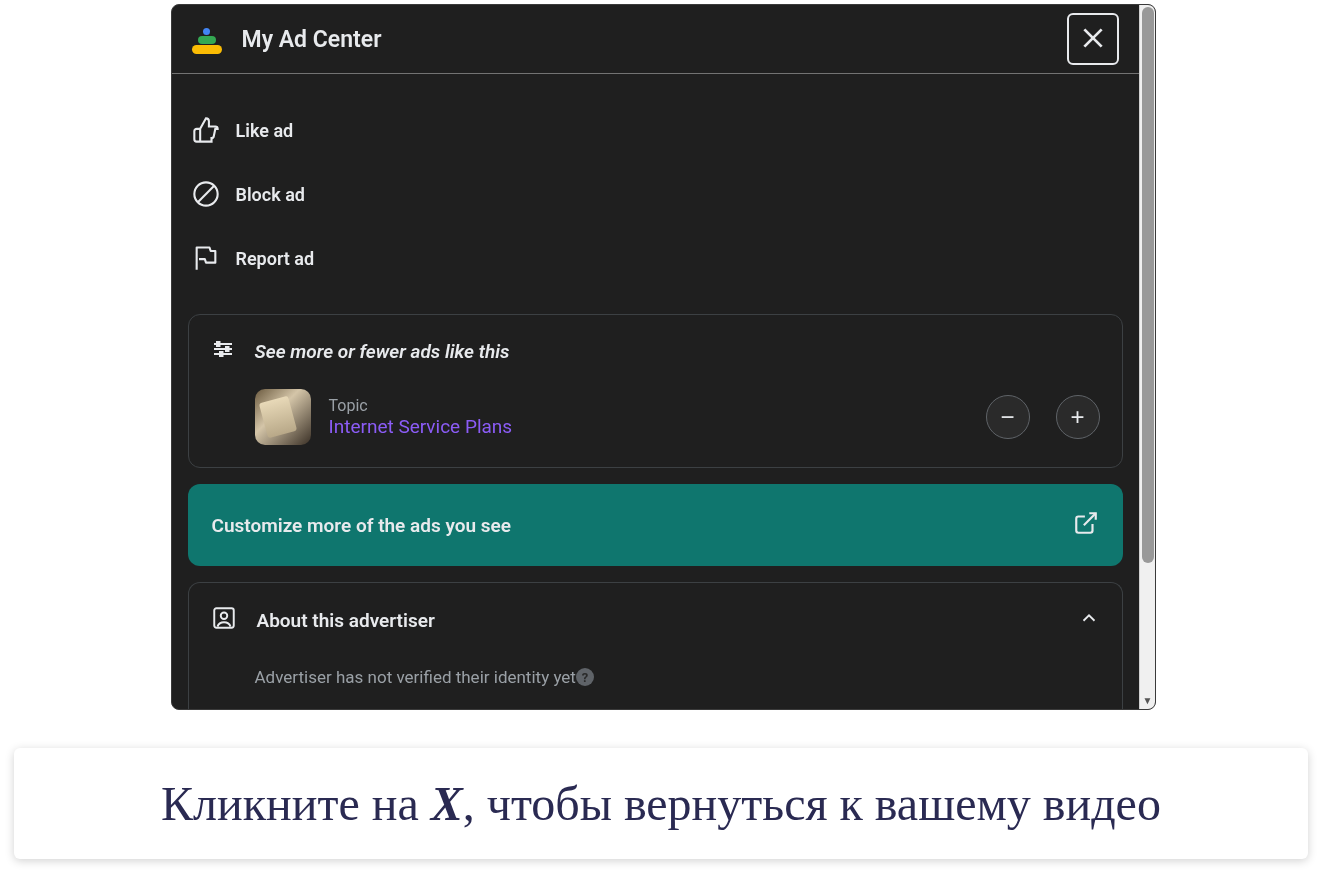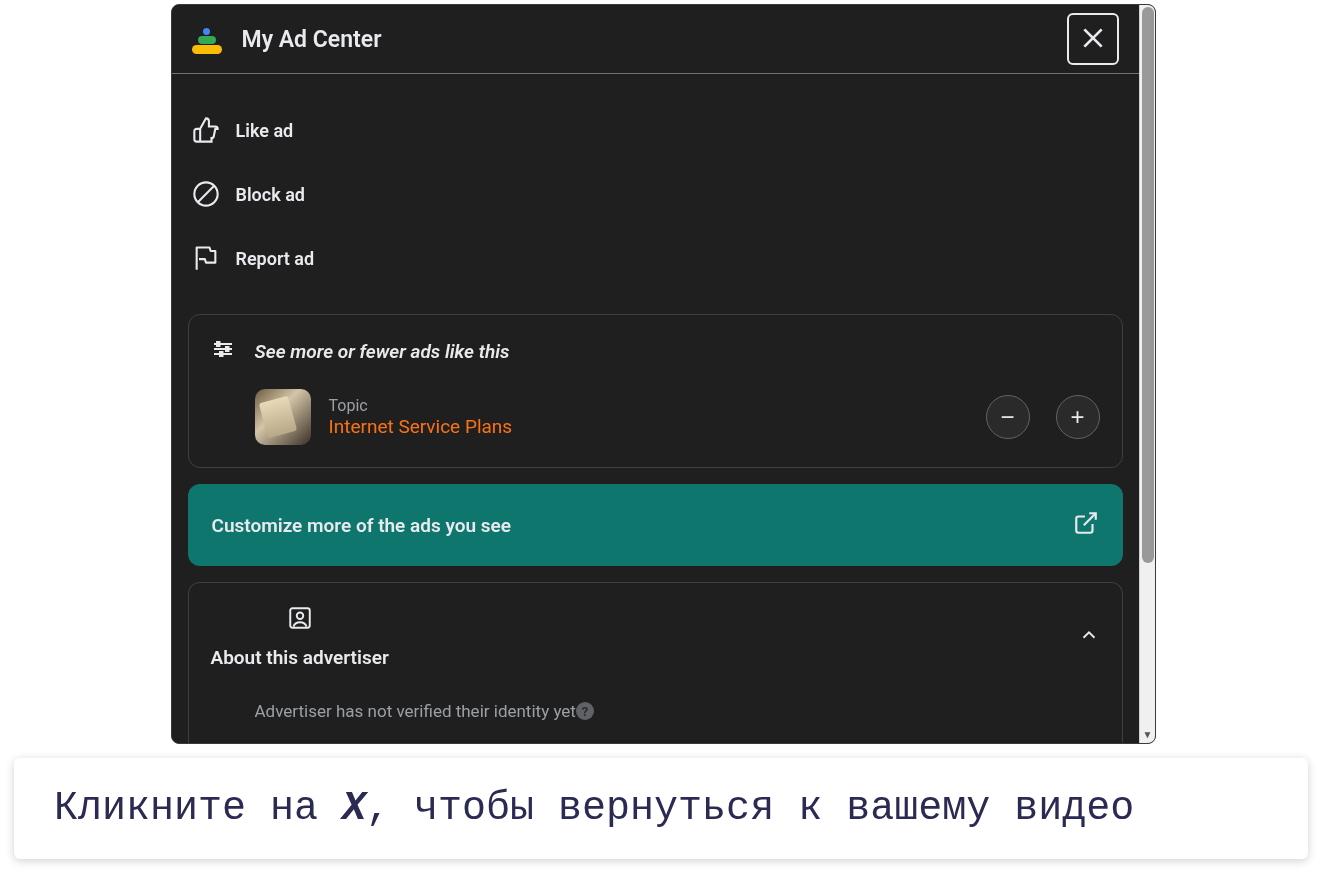--- a/index.html
+++ b/index.html
@@ -188,21 +188,21 @@
       border-radius: 3px;
     }
     .topic-text {
       flex: 1;
     }
     .topic-label {
       color: #9aa0a6;
       font-size: 16px;
     }
     .topic-value {
-      color: #f97316;
+      color: #8b5cf6;
       font-size: 19px;
     }
     .pm-buttons {
       display: flex;
       gap: 26px;
     }
     .circle-button {
       width: 44px;
       height: 44px;
       border-radius: 50%;
@@ -238,22 +238,21 @@
       border-bottom: none;
     }
     .advertiser-header {
       display: flex;
       align-items: center;
       justify-content: space-between;
     }
     .advertiser-left {
       display: flex;
       align-items: center;
-      gap: 11px;
-      flex-direction: column;
+      gap: 20px;
     }
     .advertiser-title {
       color: #e8eaed;
       font-size: 19px;
       font-weight: 600;
     }
     .advertiser-sub {
       margin-top: 32px;
       padding-left: 44px;
       display: flex;
@@ -277,23 +276,24 @@
     }
     .caption-banner {
       position: absolute;
       bottom: 18px;
       left: 14px;
       right: 18px;
       background: #ffffff;
       border-radius: 6px;
       box-shadow: 0 2px 10px rgba(0,0,0,0.18);
       padding: 28px 40px;
+      text-align: center;
       color: #2a2a52;
-      font-family: Liberation Mono, monospace;
-      font-size: 40px;
+      font-family: Liberation Serif, serif;
+      font-size: 48px;
     }
     .caption-banner .bold-x {
       font-weight: bold;
       font-style: italic;
     }
     .chevron-icon svg, .card-icon svg, .action-icon svg, .ext-icon svg {
       stroke: #e8eaed;
       fill: none;
       stroke-width: 2;
     }

